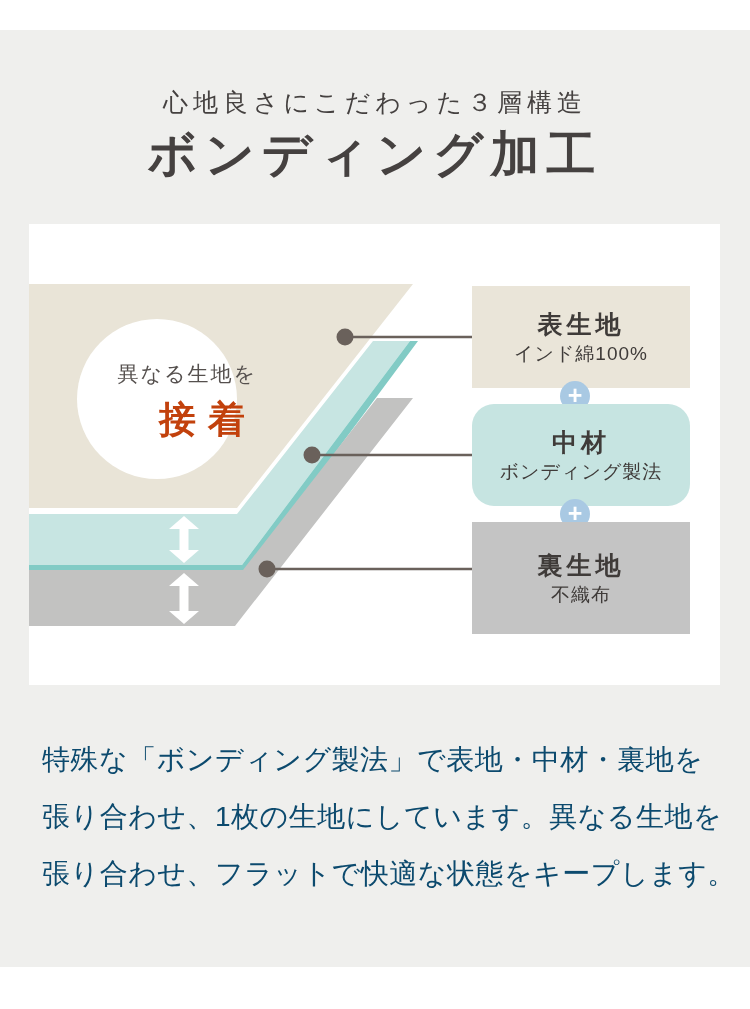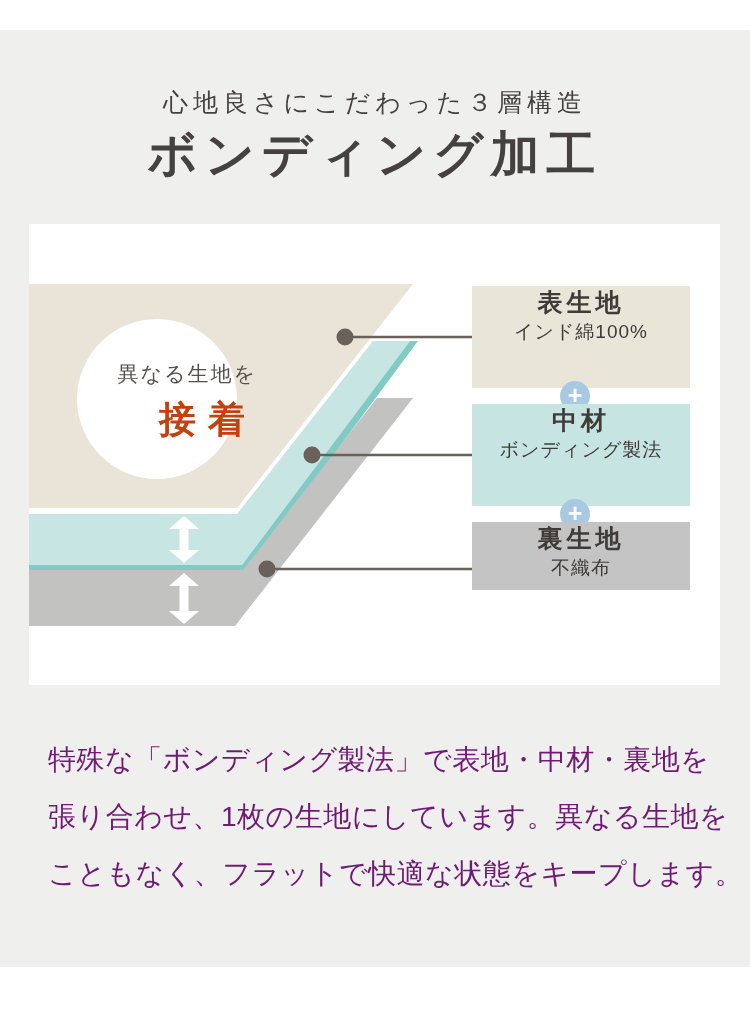--- a/index.html
+++ b/index.html
@@ -27,40 +27,40 @@
   .leader-line { stroke:#6a615b; stroke-width:2.5; }
   .leader-dot  { fill:#6a615b; }
   .thickness-arrow { fill:#ffffff; }
 
   .bond-circle-text { position:absolute; left:28px; top:136px; width:200px; text-align:right; }
   .bond-line1 { font-size:21px; color:#55504e; letter-spacing:2px; }
   .bond-line2 { font-size:37px; font-weight:bold; color:#c2410c; letter-spacing:12px; padding-left:12px; margin-top:7px; }
 
   .lbox {
     position:absolute; left:443px; width:218px;
-    display:flex; flex-direction:column; align-items:center; 
+    display:flex; flex-direction:column; align-items:center; justify-content:center;
     text-align:center;
   }
   .lbox-top    { top:62px;  height:102px; background:#eae5d9; }
-  .lbox-mid    { top:180px; height:102px; background:#c6e4e1; }
-  .lbox-bottom { top:298px; height:68px;  background:#c4c4c4; }
+  .lbox-mid    { top:180px; height:102px; background:#c6e4e1;border-radius:22px; }
+  .lbox-bottom { top:298px; height:112px;  background:#c4c4c4; }
   .lbox .lname { font-size:25px; font-weight:bold; letter-spacing:4px; color:#3f3b39; }
   .lbox .lmat  { font-size:19px; color:#3f3b39; letter-spacing:1px; }
 
   .plus-badge {
     position:absolute; left:531px; width:30px; height:30px; border-radius:50%;
     background:#a9c9e3; color:#ffffff; text-align:center;
     line-height:29px; font-size:25px; font-weight:bold;
   }
   .plus-1 { top:157px; }
   .plus-2 { top:275px; }
 
   .desc {
-    position:absolute; top:731px; left:48px; width:672px;
-    font-size:28px; line-height:57px; letter-spacing:0.5px; color:#701a75;
+    position:absolute; top:731px; left:42px; width:672px;
+    font-size:28px; line-height:57px; letter-spacing:0.5px; color:#0c4a6e;
     white-space:nowrap;
   }
 </style>
 </head>
 <body>
 
 <div class="bg-band"></div>
 
 <div class="subtitle">心地良さにこだわった３層構造</div>
 <div class="main-title">ボンディング加工</div>
@@ -106,14 +106,14 @@
   <div class="plus-badge plus-2">+</div>
   <div class="lbox lbox-bottom">
     <div class="lname">裏生地</div>
     <div class="lmat">不織布</div>
   </div>
 </div>
 
 <div class="desc">
   <div>特殊な「ボンディング製法」で表地・中材・裏地を</div>
   <div>張り合わせ、1枚の生地にしています。異なる生地を</div>
-  <div>こともなく、フラットで快適な状態をキープします。</div>
+  <div>張り合わせ、フラットで快適な状態をキープします。</div>
 </div>
 
 </body></html>

